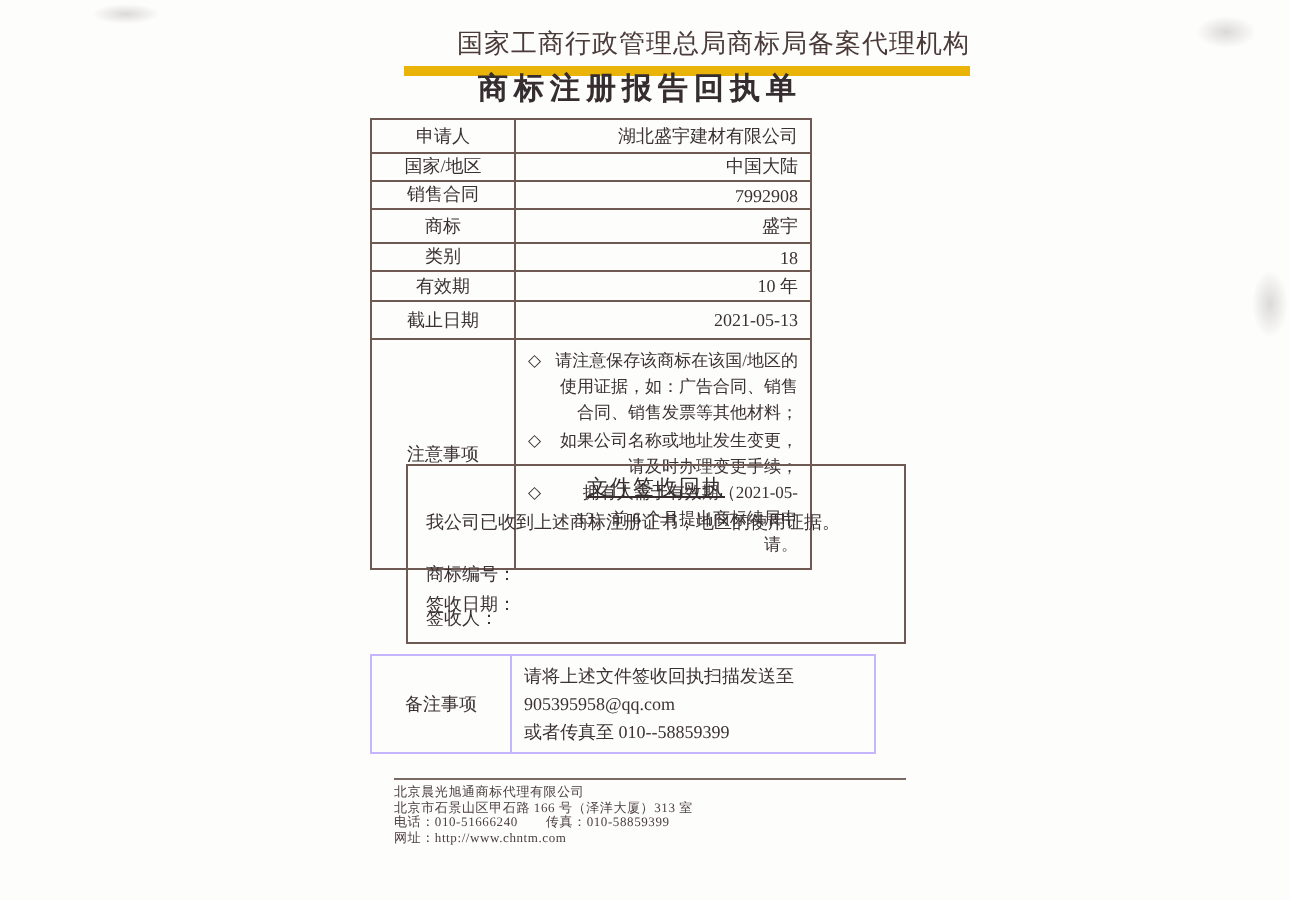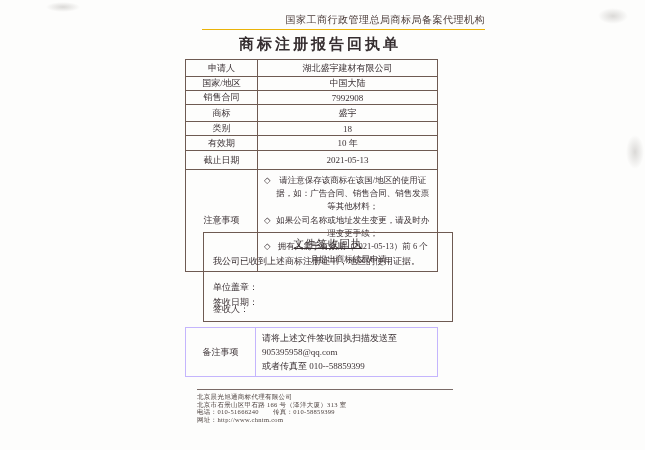--- a/index.html
+++ b/index.html
@@ -15,38 +15,38 @@
   
   .smudge{position:absolute;pointer-events:none;
     background:radial-gradient(closest-side, rgba(130,125,120,.28), rgba(130,125,120,0));}
   .s1{left:46px;top:2px;width:34px;height:10px;}
   .s2{left:598px;top:8px;width:30px;height:16px;}
   .s3{left:626px;top:135px;width:18px;height:34px;}
 
   
   .header-block{
     position:absolute;left:202px;top:13px;width:283px;
-    text-align:right;border-bottom:1px solid #eab308;padding-bottom:2px;
-    font-size:10px;letter-spacing:.5px;color:#4a3b38;
+    text-align:right;border-bottom:5px solid #eab308;padding-bottom:2px;
+    font-size:13px;letter-spacing:.5px;color:#4a3b38;
   }
   .doc-title{
     position:absolute;left:160px;top:35px;width:320px;
     text-align:center;font-size:15px;font-weight:bold;letter-spacing:3px;
     color:#352d2f;margin:0;
   }
 
   
   table{border-collapse:collapse;}
   .main-table{
-    position:absolute;left:185px;top:59px;width:253px;
+    position:absolute;left:185px;top:59px;width:221px;
     font-size:9px;table-layout:fixed;
   }
   .main-table td{border:1px solid #6e5a52;padding:0 6px;}
   .main-table td.lbl{width:67px;text-align:center;padding:0 2px;}
-  .main-table td.val{text-align:center;}
+  .main-table td.val{text-align:right;}
   tr.h17{height:17px;} tr.h14{height:14px;} tr.h13{height:13px;}
   tr.h15{height:15px;} tr.h19{height:19px;}
   td.notice{padding:4px 6px 5px 6px;}
   .notice-item{display:flex;line-height:1.55;font-size:8.5px;}
   .notice-item .bullet{margin-right:4px;flex:0 0 auto;}
 
   
   .receipt-box{
     position:absolute;left:203px;top:232px;width:250px;height:90px;
     border:1px solid #6e5a52;box-sizing:border-box;font-size:9px;
@@ -138,21 +138,21 @@
             <span>拥有人需于有效期（2021-05-13）前 6 个月提出商标续展申请。</span>
           </div>
         </td>
       </tr>
     </tbody>
   </table>
 
   <div class="receipt-box">
     <div class="receipt-title">文件签收回执</div>
     <div class="receipt-statement">我公司已收到上述商标注册证书，地区的使用证据。</div>
-    <div class="receipt-stamp">单位盖章：</div>
+    <div class="receipt-stamp">商标编号：</div>
     <div class="receipt-signer">签收人：</div>
     <div class="receipt-date">签收日期：</div>
   </div>
 
   <table class="remark-table">
     <tbody>
       <tr>
         <td class="lbl">备注事项</td>
         <td class="val">
           <div class="remark-line">请将上述文件签收回执扫描发送至 905395958@qq.com</div>

